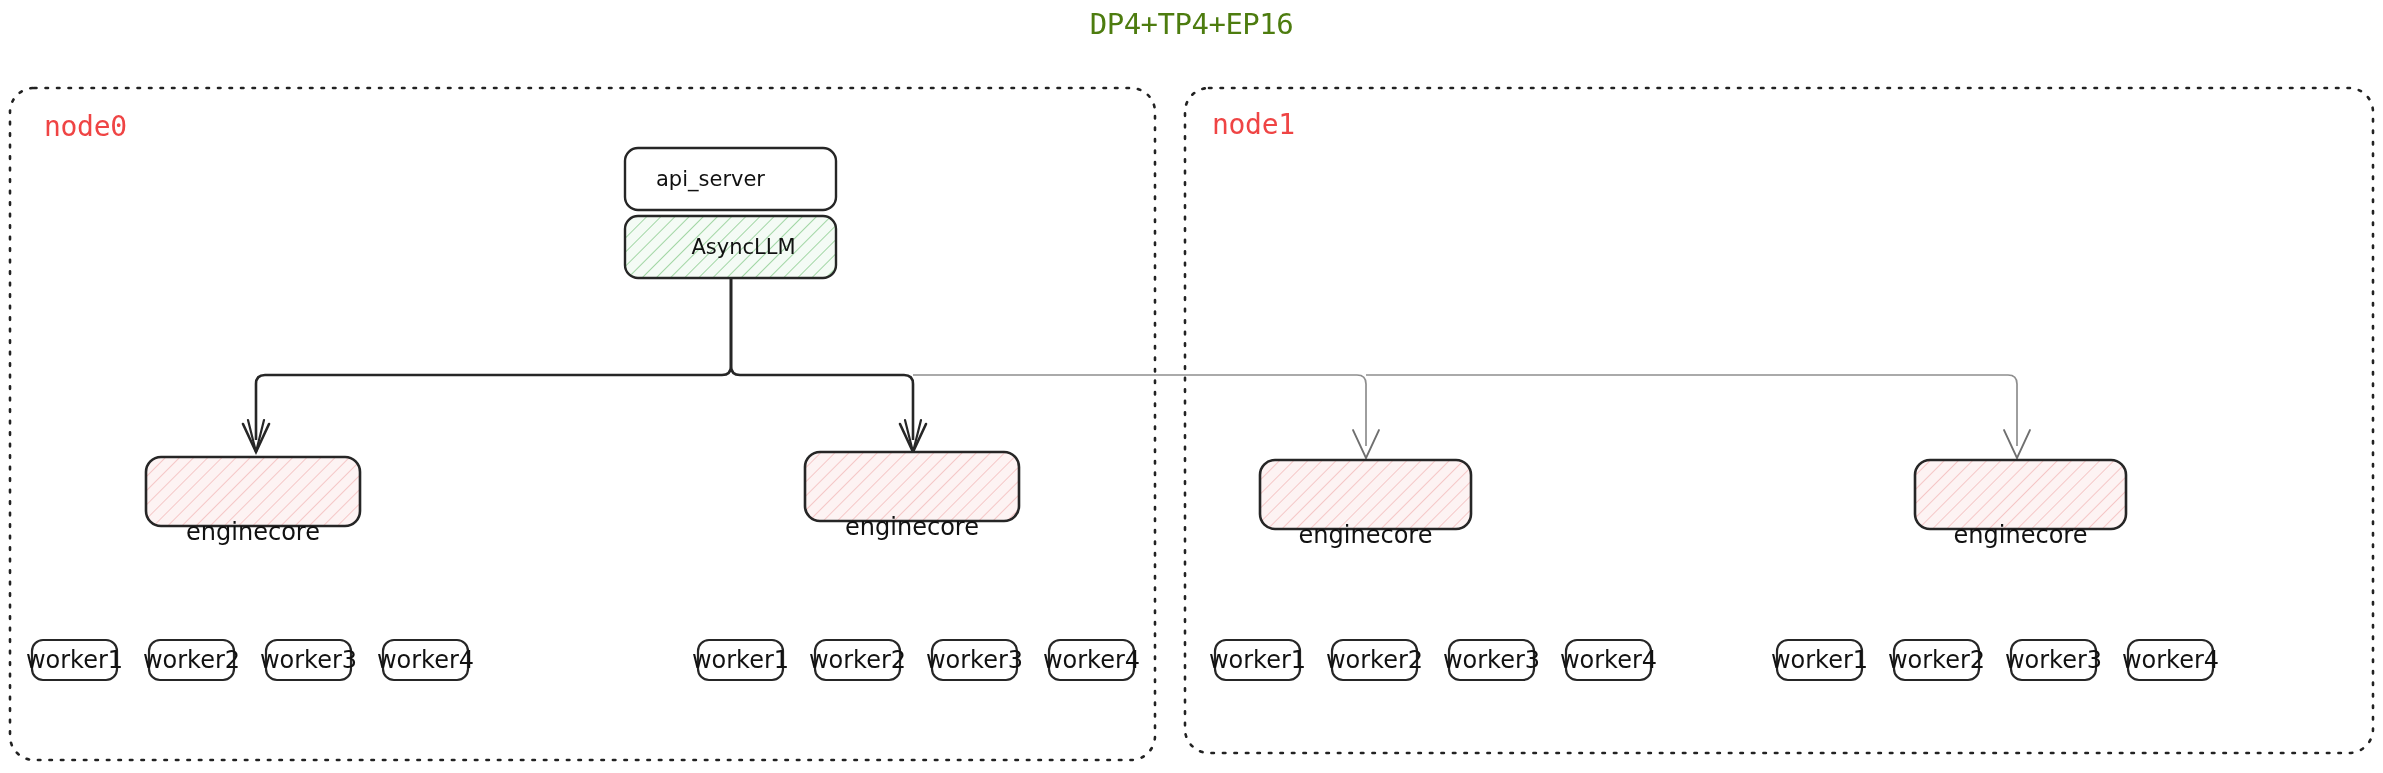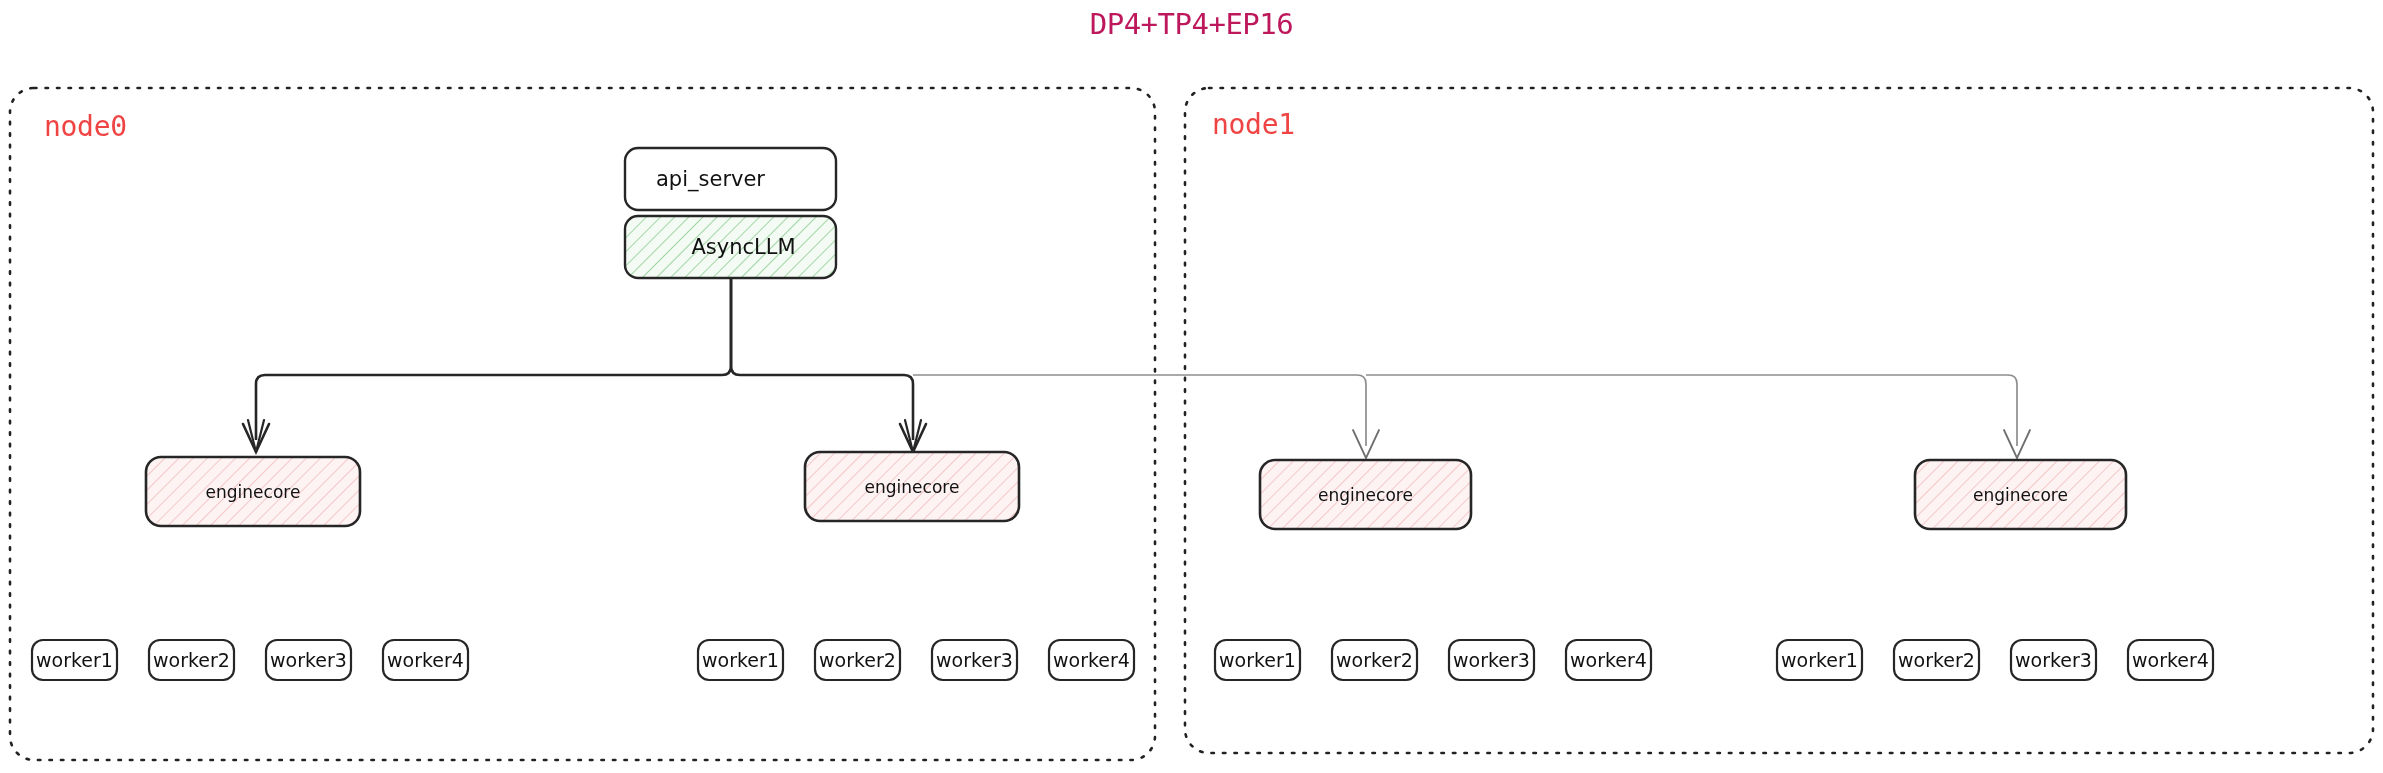--- a/index.html
+++ b/index.html
@@ -23,21 +23,21 @@
     top: 0;
   }
   .diagram-title {
     position: absolute;
     left: 0;
     top: 7px;
     width: 2383px;
     text-align: center;
     font-family: "DejaVu Sans Mono", monospace;
     font-size: 29px;
-    color: #be185d;
+    color: #4d7c0f;
     letter-spacing: -0.5px;
   }
   .node-label {
     position: absolute;
     font-family: "DejaVu Sans Mono", monospace;
     font-size: 28px;
     color: #ef4444;
     letter-spacing: -0.3px;
     white-space: nowrap;
   }
@@ -46,22 +46,22 @@
     display: flex;
     align-items: center;
     justify-content: center;
     font-family: "DejaVu Sans", sans-serif;
     color: #111111;
     pointer-events: none;
     white-space: nowrap;
   }
   .lbl-api { font-size: 21px; }
   .lbl-async { font-size: 21px; }
-  .lbl-core { font-size: 17px; }
-  .lbl-worker { font-size: 19px; }
+  .lbl-core { font-size: 24px; margin-top: 40px; }
+  .lbl-worker { font-size: 24px; }
 </style>
 </head>
 <body>
 
 <div id="canvas">
 
   <div class="diagram-title">DP4+TP4+EP16</div>
 
   <svg id="diagram-svg" width="2383" height="773">
     <defs>

